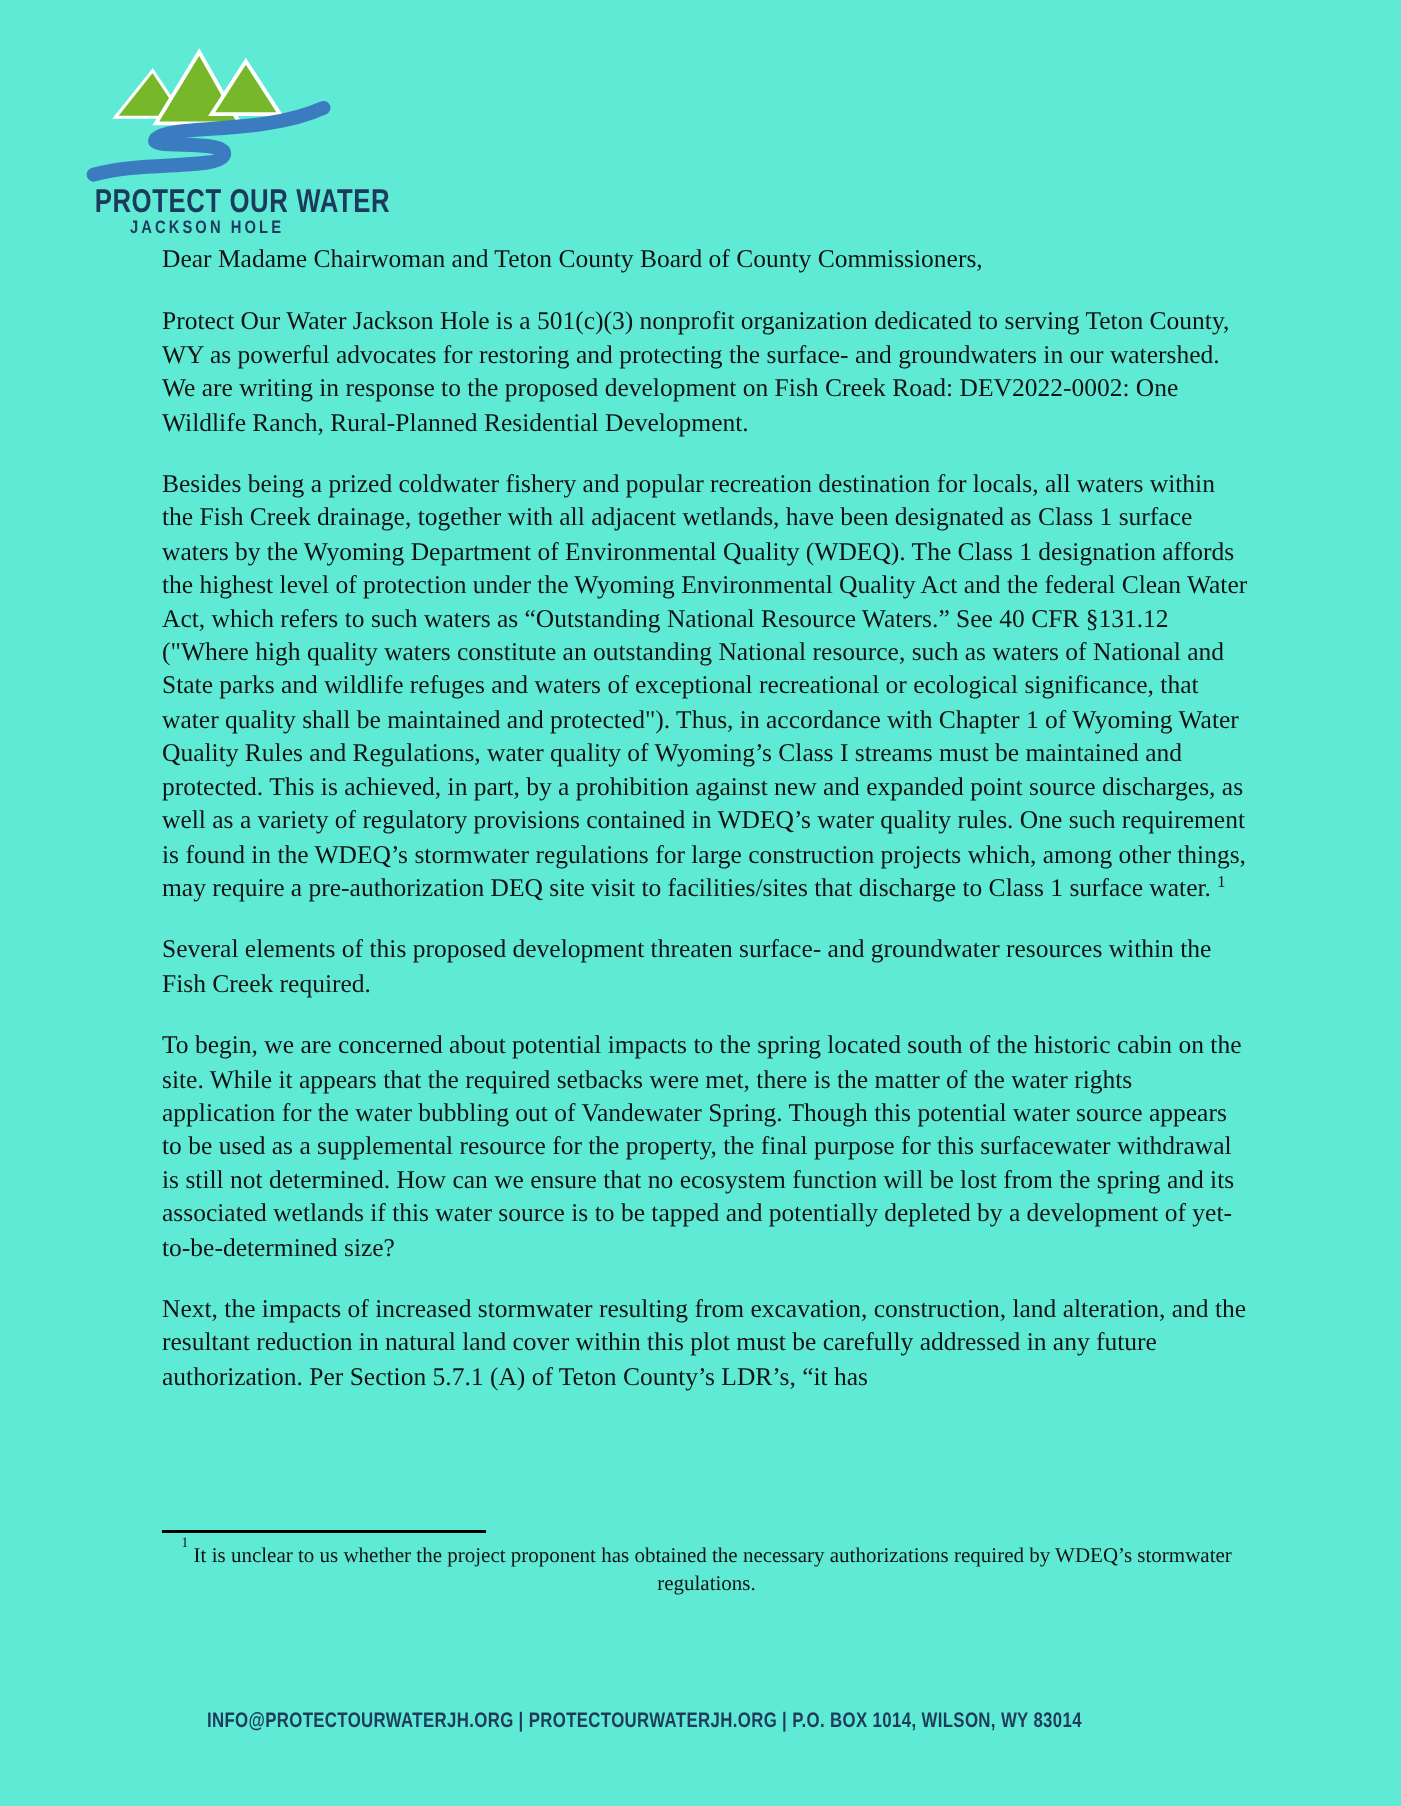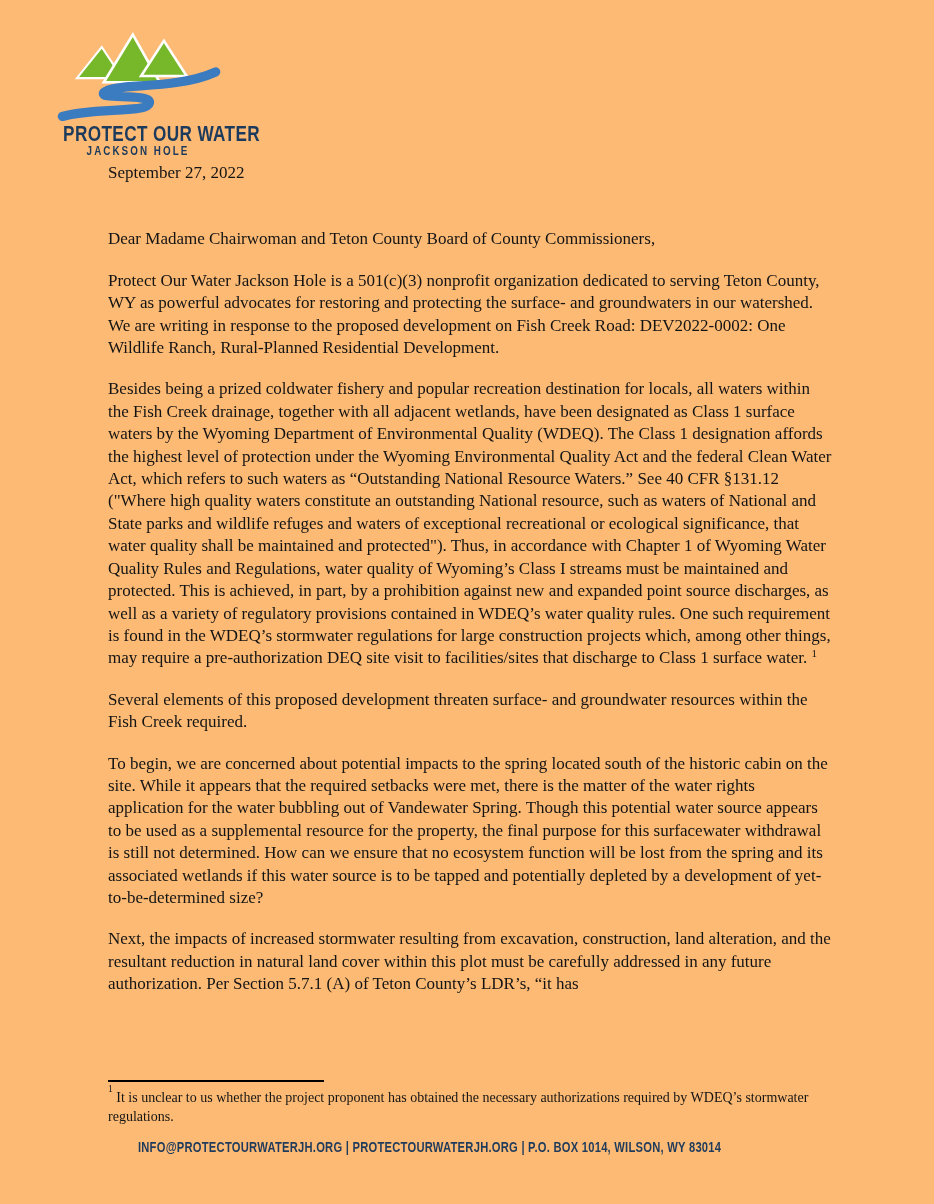--- a/index.html
+++ b/index.html
@@ -4,21 +4,21 @@
 <style>
   html, body { margin:0; padding:0; }
   body {
     width: 934px; height: 1204px;
     background: #ffffff;
     font-family: "Liberation Serif", serif;
     color: #141414;
     position: relative;
     overflow: hidden;
   }
-  .page { position:absolute; inset:0; background:#fdba74; }
+  .page { position:absolute; inset:0; background:#5eead4; }
 
   
   .logo { position:absolute; left:42px; top:26px; width:192px; text-align:center; }
   .logo svg { display:block; margin:0 auto; }
   .logo-word {
     font-family:"Liberation Sans", sans-serif;
     font-weight:bold; font-size:22px; line-height:20px;
     color:#1b3a5c; white-space:nowrap;
     transform:scaleX(0.78); transform-origin:center;
     letter-spacing:0.5px; margin-top:2px;
@@ -37,21 +37,21 @@
     font-size:17px; line-height:22.4px; text-align:left;
   }
   .letter-body p { margin:0 0 19px 0; }
   .date { margin-bottom:44px !important; }
   sup.fnref {
     font-size:11px; line-height:0; vertical-align:baseline;
     position:relative; top:-6px;
   }
 
   
-  .footnote-area { position:absolute; left:108px; top:1080px; width:726px; }
+  .footnote-area { position:absolute; left:108px; top:1020px; width:726px;text-align:center; }
   .footnote-rule { width:216px; border-top:2px solid #000; margin-bottom:7px; }
   .footnote-text { margin:0; font-size:14px; line-height:18.6px; }
   .footnote-text sup { font-size:9.5px; line-height:0; position:relative; top:-4px; }
 
   
   .page-footer {
     position:absolute; left:0; top:1138px; width:860px;
     text-align:center;
   }
   .page-footer span {
@@ -76,21 +76,20 @@
       <polygon points="88,48 110,14 132,48" fill="#76b82a" stroke="#ffffff" stroke-width="2.5"></polygon>
 
       <path d="M160,44 C120,62 62,54 52,64 C46,71 98,64 96,74 C94,84 42,78 12,87" fill="none" stroke="#3b7bc0" stroke-width="9" stroke-linecap="round"></path>
       <path d="M160,44 C138,54 110,56 96,58" fill="none" stroke="#3b7bc0" stroke-width="5" stroke-linecap="round"></path>
     </svg>
     <div class="logo-word">PROTECT OUR WATER</div>
     <div class="logo-sub">JACKSON HOLE</div>
   </header>
 
   <main class="letter-body">
-    <p class="date">September 27, 2022</p>
     <p class="salutation">Dear Madame Chairwoman and Teton County Board of County Commissioners,</p>
     <p>Protect Our Water Jackson Hole is a 501(c)(3) nonprofit organization dedicated to serving Teton County, WY as powerful advocates for restoring and protecting the surface- and groundwaters in our watershed. We are writing in response to the proposed development on Fish Creek Road: DEV2022-0002: One Wildlife Ranch, Rural-Planned Residential Development.</p>
     <p><span>Besides being a prized coldwater fishery and popular recreation destination for locals, all waters within the Fish Creek drainage, together with all adjacent wetlands, have been designated as Class 1 surface waters by the Wyoming Department of Environmental Quality (WDEQ). The Class 1 designation affords the highest level of protection under the Wyoming Environmental Quality Act and the federal Clean Water Act, which refers to such waters as “Outstanding National Resource Waters.” See 40 CFR §131.12 ("Where high quality waters constitute an outstanding National resource, such as waters of National and State parks and wildlife refuges and waters of exceptional recreational or ecological significance, that water quality shall be maintained and protected"). Thus, in accordance with Chapter 1 of Wyoming Water Quality Rules and Regulations, water quality of Wyoming’s Class I streams must be maintained and protected. This is achieved, in part, by a prohibition against new and expanded point source discharges, as well as a variety of regulatory provisions contained in WDEQ’s water quality rules. One such requirement is found in the WDEQ’s stormwater regulations for large construction projects which, among other things, may require a pre-authorization DEQ site visit to facilities/sites that discharge to Class 1 surface water.</span> <sup class="fnref">1</sup></p>
     <p>Several elements of this proposed development threaten surface- and groundwater resources within the Fish Creek required.</p>
     <p>To begin, we are concerned about potential impacts to the spring located south of the historic cabin on the site. While it appears that the required setbacks were met, there is the matter of the water rights application for the water bubbling out of Vandewater Spring. Though this potential water source appears to be used as a supplemental resource for the property, the final purpose for this surfacewater withdrawal is still not determined. How can we ensure that no ecosystem function will be lost from the spring and its associated wetlands if this water source is to be tapped and potentially depleted by a development of yet-to-be-determined size?</p>
     <p>Next, the impacts of increased stormwater resulting from excavation, construction, land alteration, and the resultant reduction in natural land cover within this plot must be carefully addressed in any future authorization. Per Section 5.7.1 (A) of Teton County’s LDR’s, “it has</p>
   </main>
 
   <div class="footnote-area">
     <div class="footnote-rule"></div>

